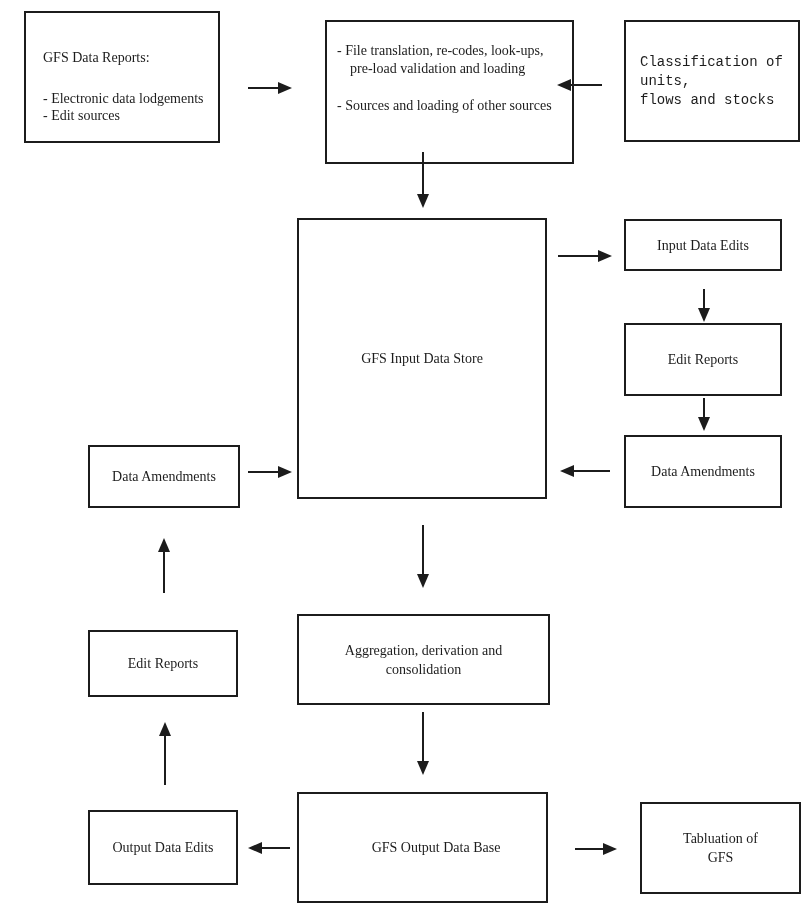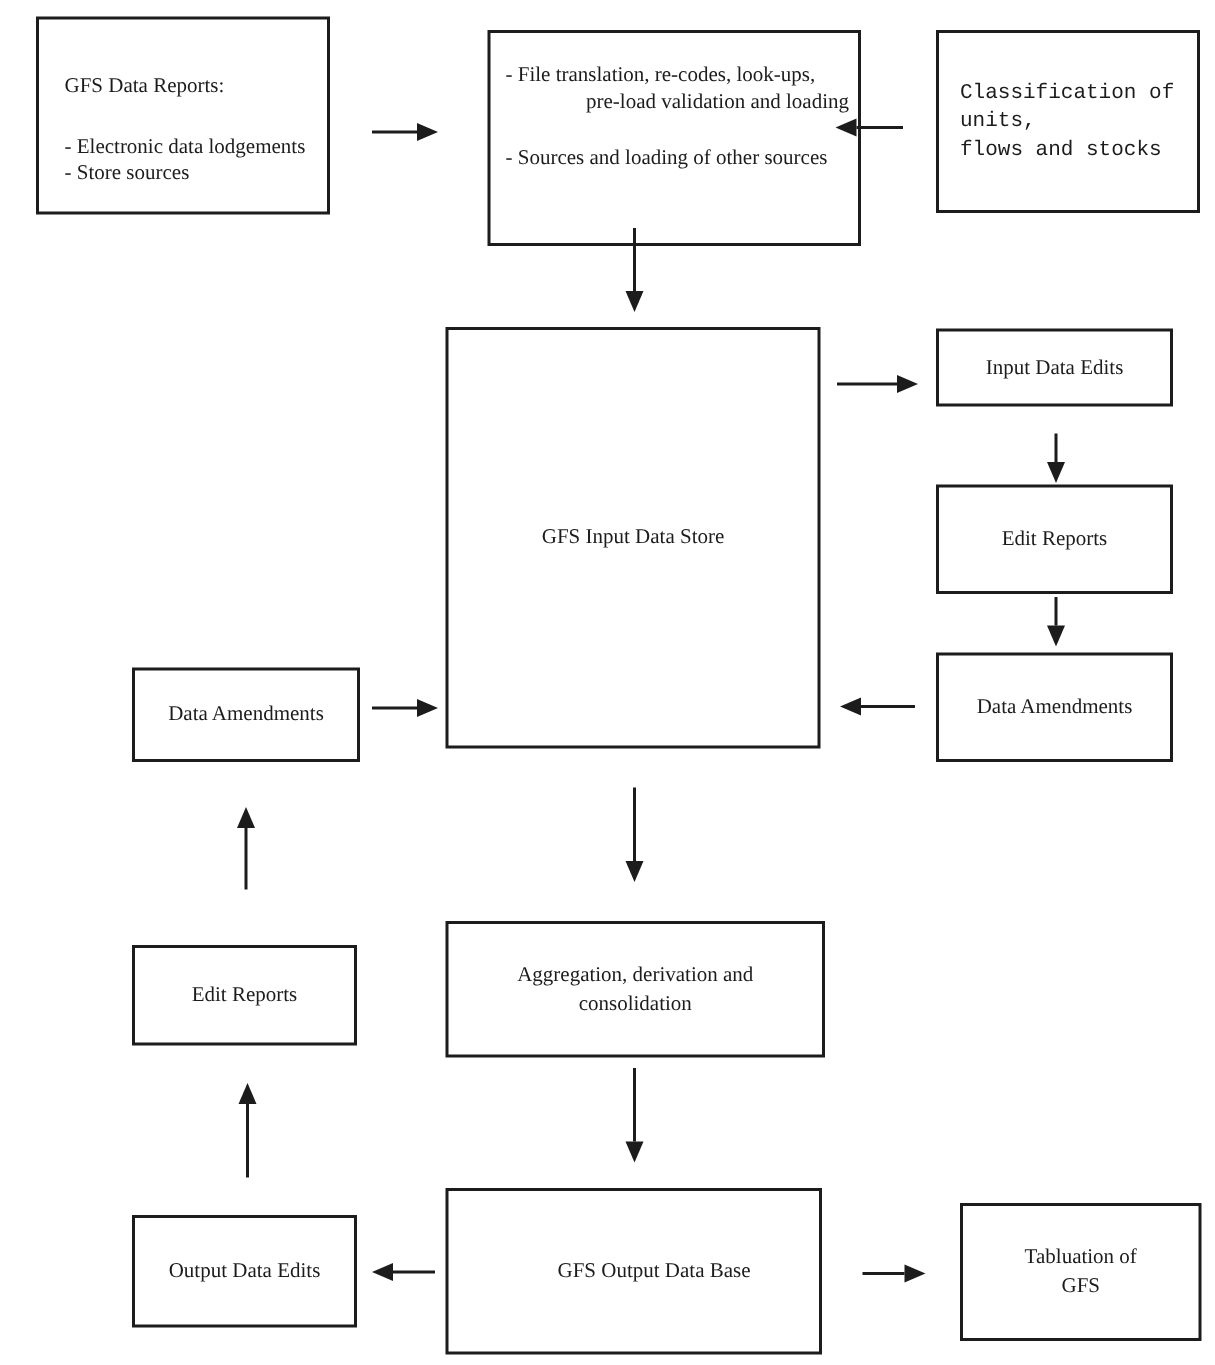--- a/index.html
+++ b/index.html
@@ -43,21 +43,21 @@
   }
   .box-sources {
     padding: 36px 6px 0 17px;
     line-height: 17px;
   }
   .box-sources .src-title { margin-bottom: 24px; }
   .box-processing {
     padding: 20px 6px 0 10px;
     line-height: 18px;
   }
-  .box-processing .indent { padding-left: 13px; text-align: right; }
+  .box-processing .indent { padding-left: 13px; }
   .box-processing .item-2 { margin-top: 19px; }
 
   
   .arrow {
     position: absolute;
     background: #1c1c1c;
   }
   .a-right, .a-left { height: 2px; }
   .a-up, .a-down { width: 2px; }
   .a-right::after {
@@ -86,21 +86,21 @@
   }
 </style>
 </head>
 <body>
 
 <div class="canvas">
 
   <div class="box box-sources" style="left:24px; top:11px; width:196px; height:132px;">
     <div class="src-title">GFS Data Reports:</div>
     <div>- Electronic data lodgements</div>
-    <div>- Store sources</div>
+    <div>- Edit sources</div>
   </div>
 
   <div class="box box-processing" style="left:297px; top:20px; width:249px; height:144px;margin-left:28px;">
     <div>- File translation, re-codes, look-ups,</div>
     <div class="indent">pre-load validation and loading</div>
     <div class="item-2">- Sources and loading of other sources</div>
   </div>
 
   <div class="box left-centered" style="left:624px; top:20px; width:176px; height:122px;">
     <div>Classification of units,</div>

